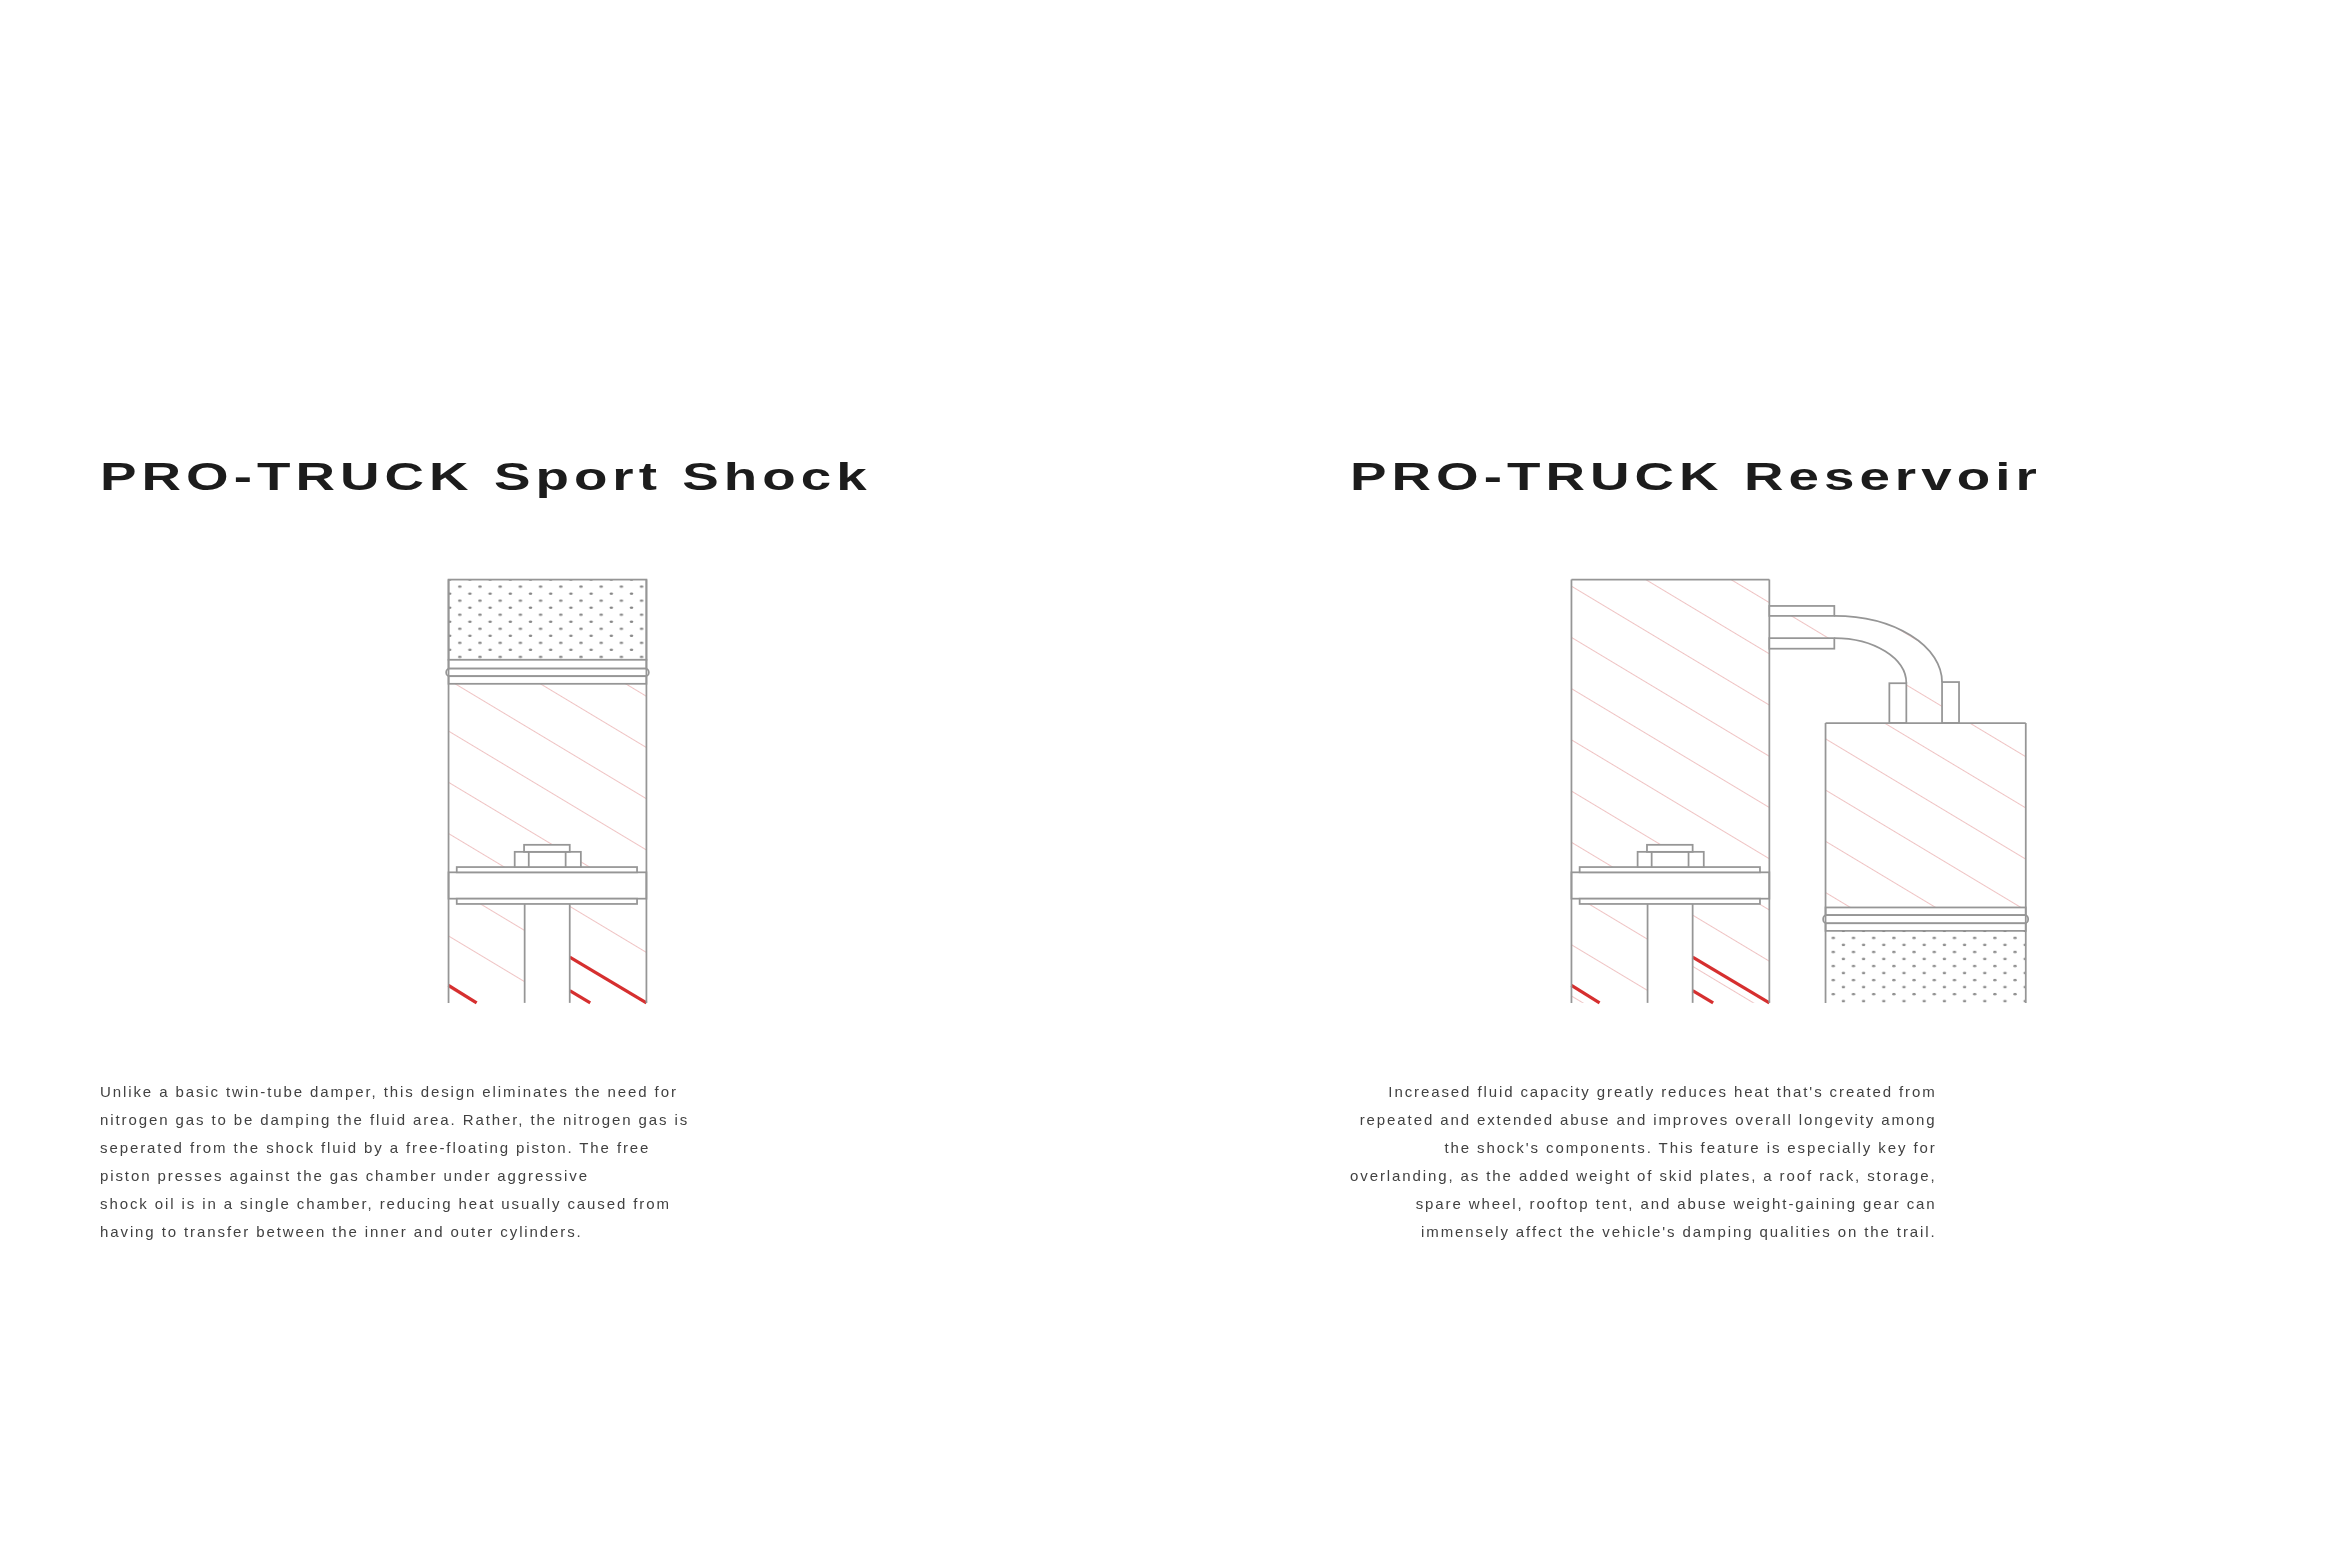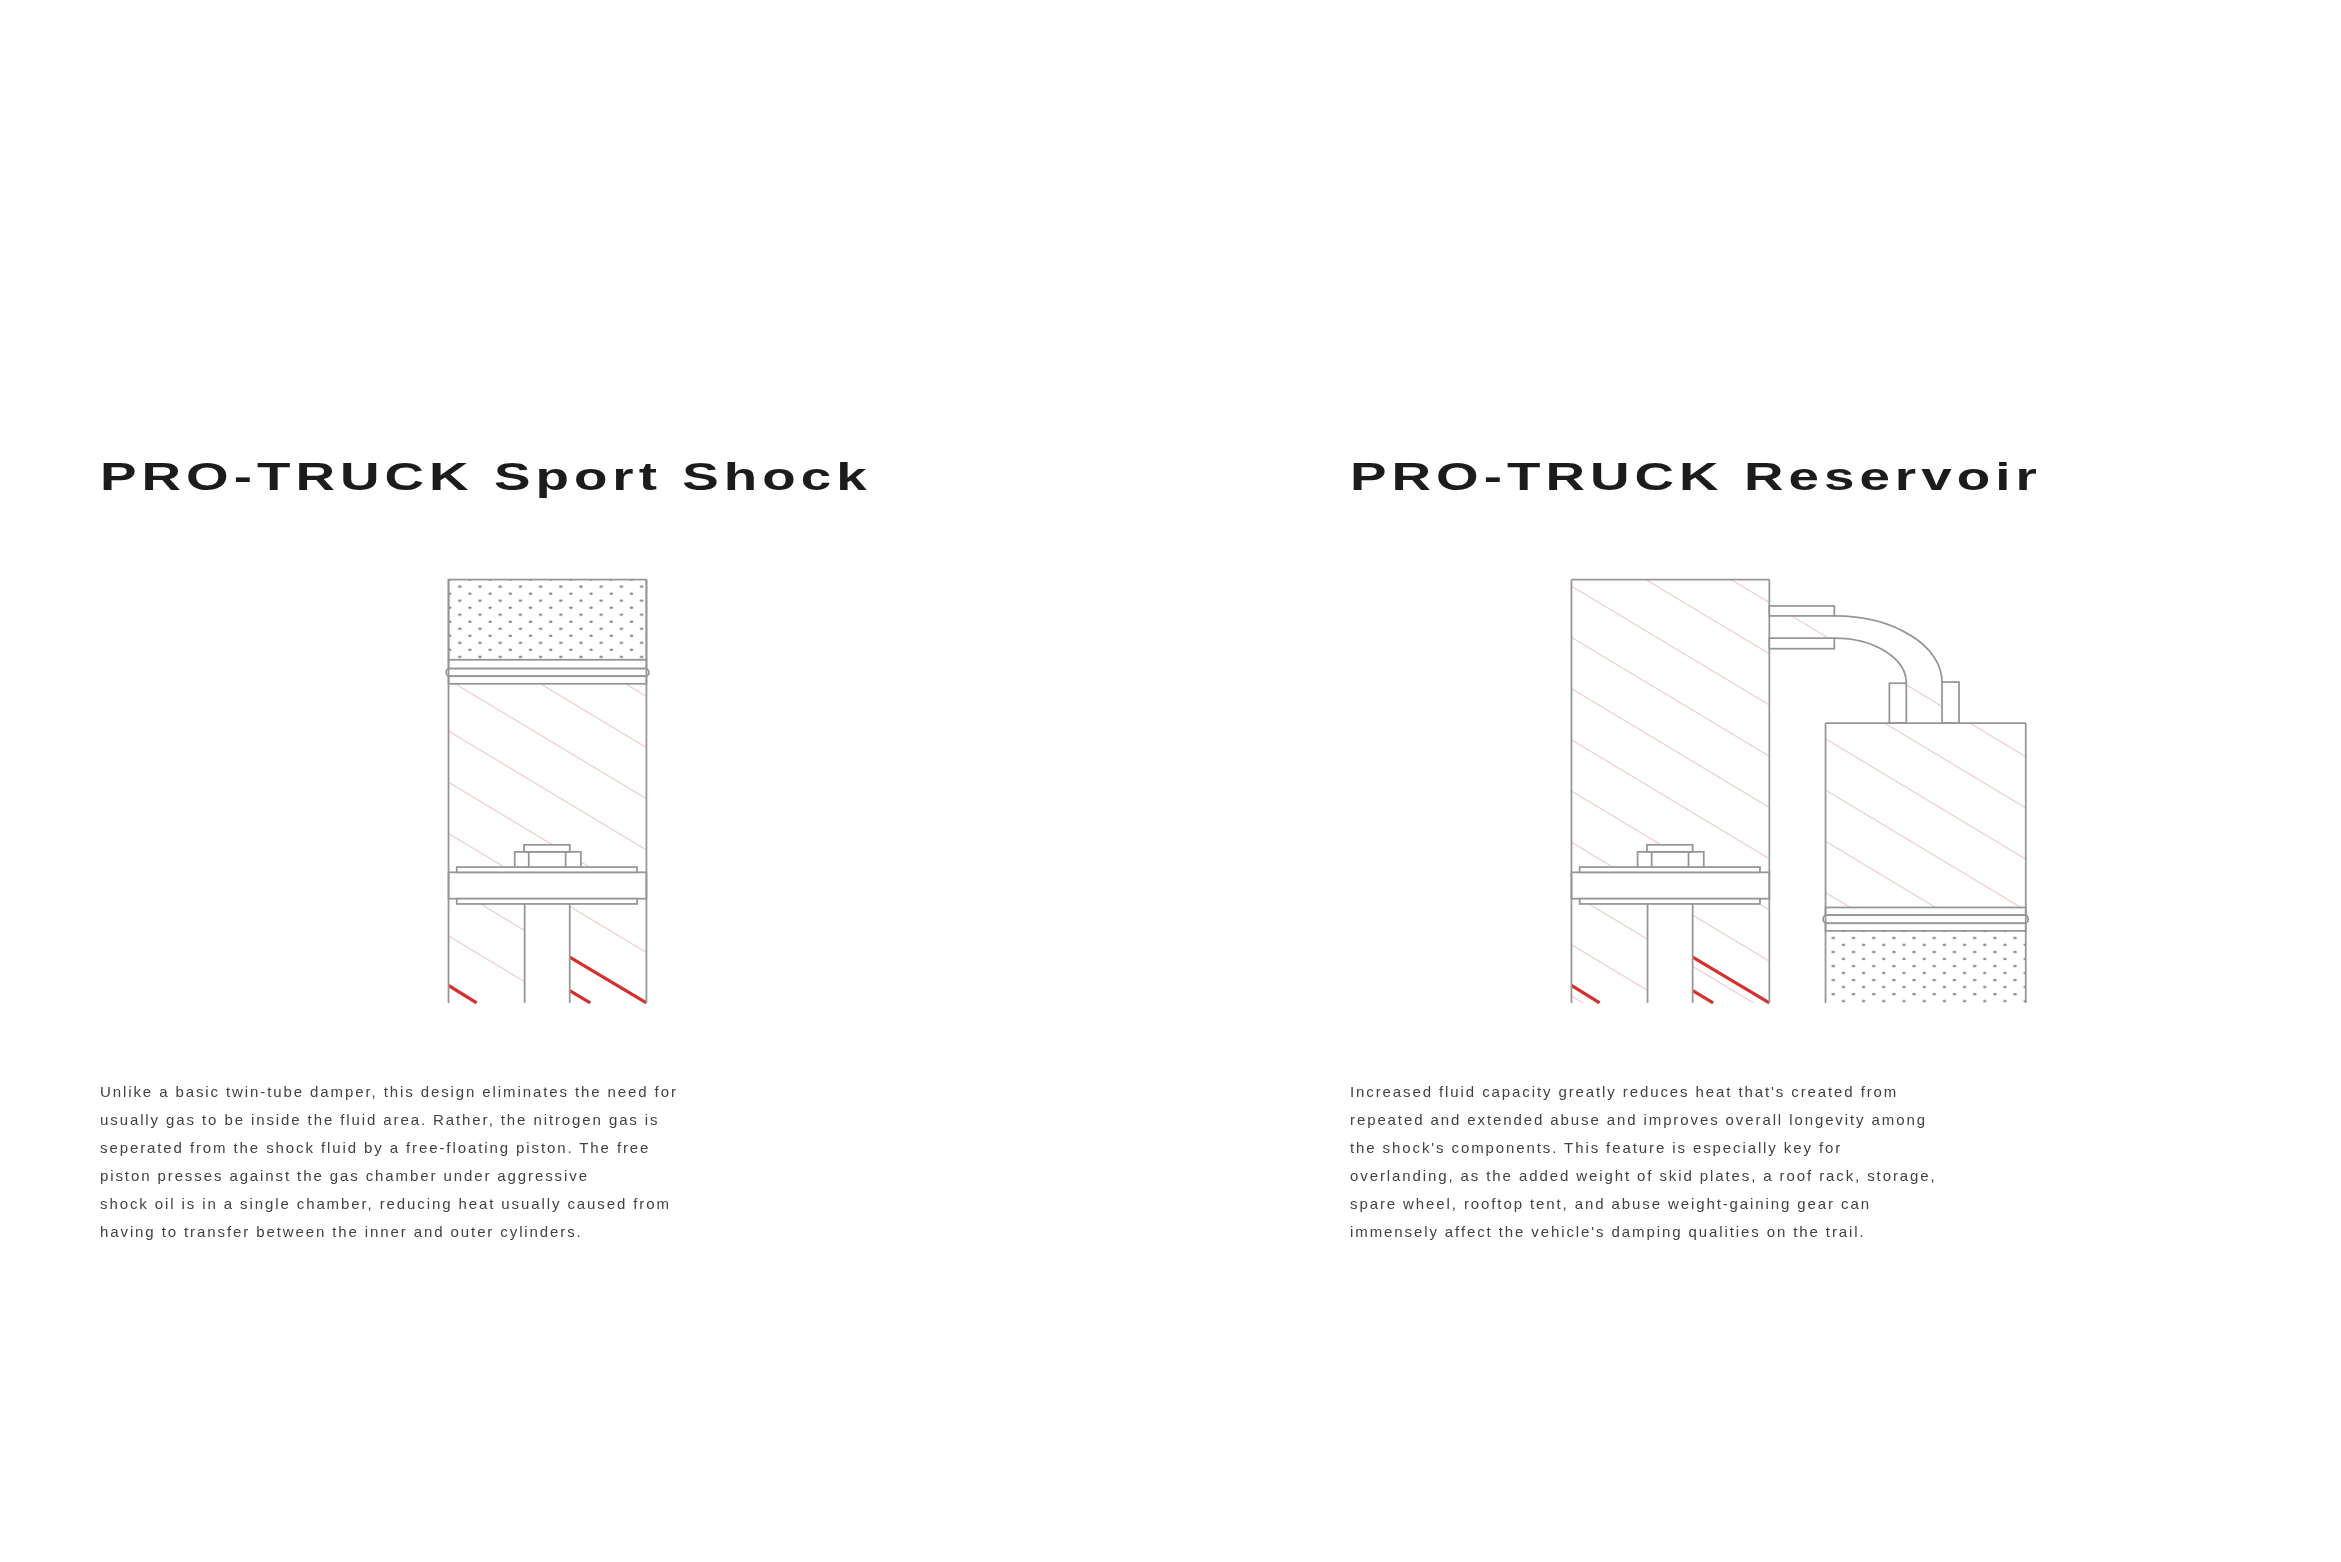--- a/index.html
+++ b/index.html
@@ -12,21 +12,21 @@
     letter-spacing:3.5px;color:var(--heading);white-space:nowrap;
     transform:scaleX(1.44);transform-origin:left top;
   }
   #title-left{left:100px;top:457px;}
   #title-right{left:1350px;top:457px;}
   .para{
     position:absolute;font-size:15px;line-height:28px;letter-spacing:1.9px;
     color:var(--body_text);white-space:nowrap;
   }
   #para-left{left:100px;top:1078px;}
-  #para-right{left:1350px;top:1078px;}
+  #para-right{left:1350px;top:1078px;text-align:right;}
   .diagram-svg{position:absolute;left:0;top:0;}
   
   .gline{stroke:var(--outline_gray);stroke-width:3;fill:none;}
   .wbox{fill:#ffffff;stroke:var(--outline_gray);stroke-width:3;}
   .hatchbox{fill:url(#hatch);}
   .dotbox{fill:url(#dots);stroke:var(--outline_gray);stroke-width:3;}
   .dotbox-open{fill:url(#dots);}
   .redbold{stroke:var(--accent_red);stroke-width:5.5;fill:none;}
   .hatchline{stroke:var(--hatch_pink);stroke-width:2;}
   .dotglyph{fill:var(--dot_gray);}
@@ -34,21 +34,21 @@
 </head>
 <body>
 
 <div class="page">
 
   <div class="title" id="title-left">PRO-TRUCK Sport Shock</div>
   <div class="title" id="title-right">PRO-TRUCK Reservoir</div>
 
   <div class="para" id="para-left">
     <div>Unlike a basic twin-tube damper, this design eliminates the need for</div>
-    <div>usually gas to be inside the fluid area. Rather, the nitrogen gas is</div>
+    <div>nitrogen gas to be damping the fluid area. Rather, the nitrogen gas is</div>
     <div>seperated from the shock fluid by a free-floating piston. The free</div>
     <div>piston presses against the gas chamber under aggressive</div>
     <div>shock oil is in a single chamber, reducing heat usually caused from</div>
     <div>having to transfer between the inner and outer cylinders.</div>
   </div>
   <div class="para" id="para-right">
     <div>Increased fluid capacity greatly reduces heat that's created from</div>
     <div>repeated and extended abuse and improves overall longevity among</div>
     <div>the shock's components. This feature is especially key for</div>
     <div>overlanding, as the added weight of skid plates, a roof rack, storage,</div>

